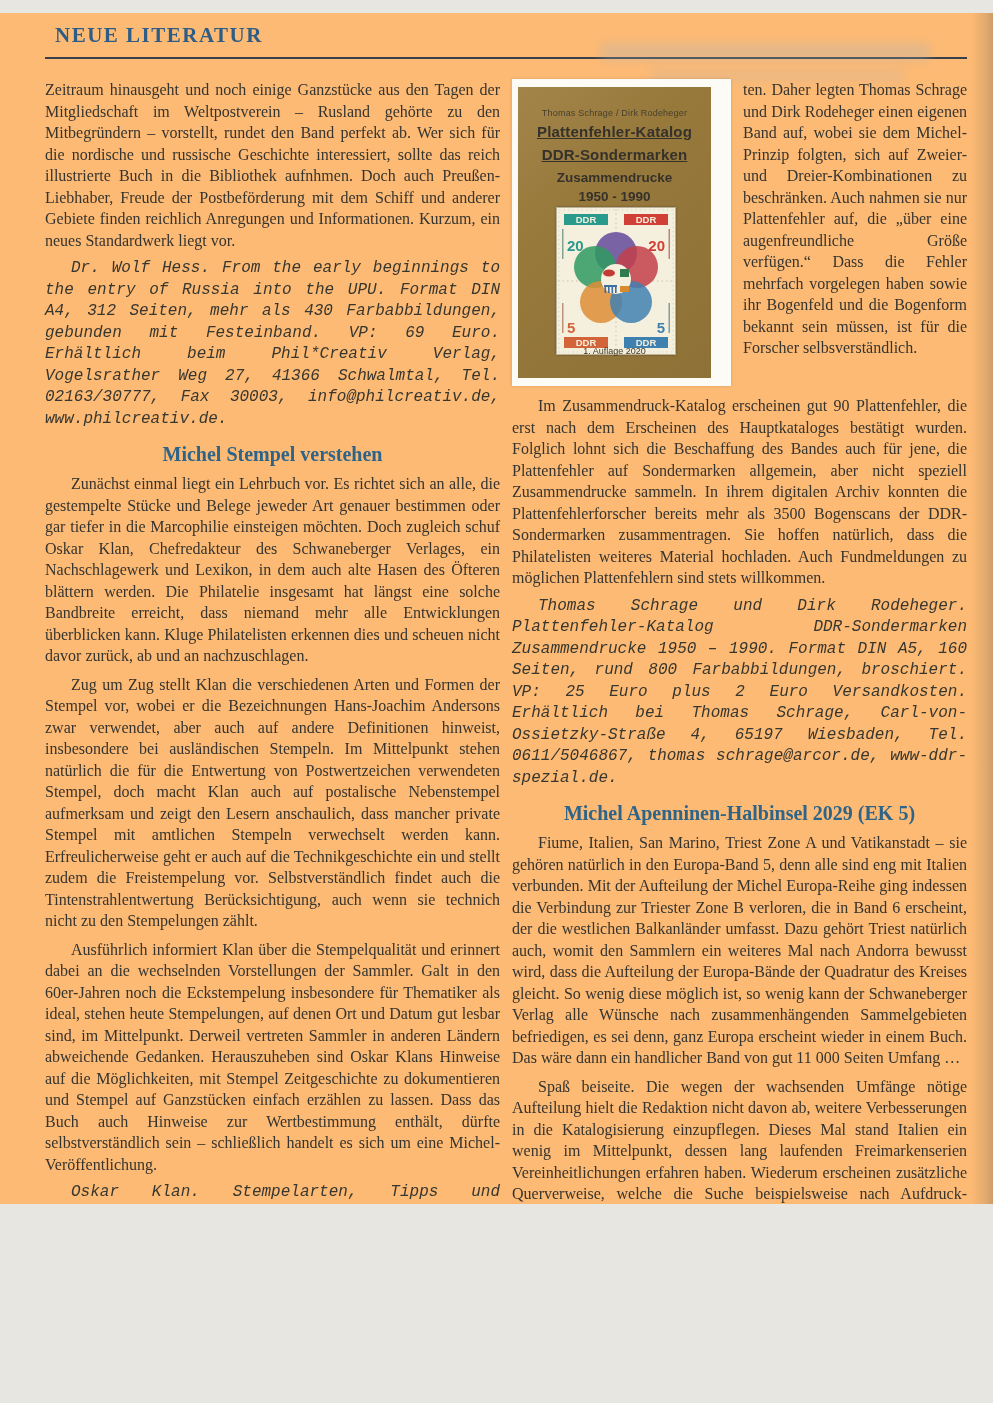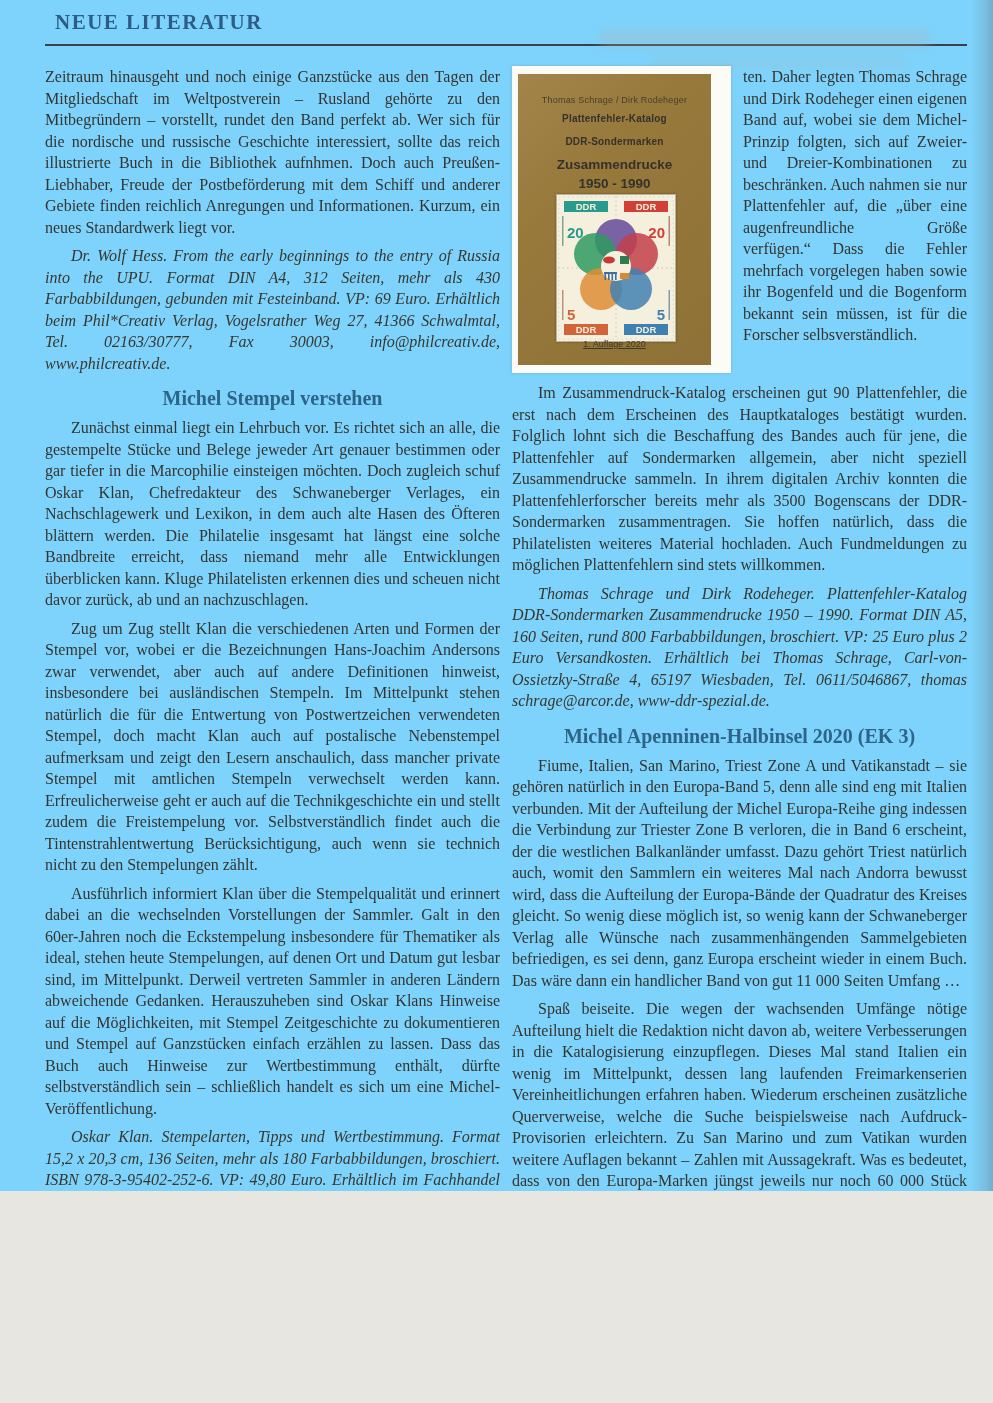--- a/index.html
+++ b/index.html
@@ -1,57 +1,57 @@
 <!DOCTYPE html>
 <html lang="de"><head>
 <meta charset="utf-8">
 <style>
   html,body{margin:0;padding:0;background:#e8e6e0;}
   .page{
-    position:relative;width:993px;height:1191px;margin:0 auto;
-    background:#7dd3fc;overflow:hidden;
+    position:relative;width:993px;height:1191px;margin:13px auto;
+    background:#fdba74;overflow:hidden;
     font-family:"Liberation Serif","DejaVu Serif",serif;color:#35342f;
   }
   
   .section-header{
     position:absolute;left:55px;top:10px;
     font-size:21px;font-weight:bold;letter-spacing:1.5px;color:#2d5c86;
   }
   .header-rule{position:absolute;left:45px;top:44px;width:922px;height:2px;background:#39404c;}
 
   
   .col{position:absolute;top:66px;width:455px;font-size:16px;line-height:21.5px;text-align:justify;hyphens:auto;}
   .col-left{left:45px;}
   .col-right{left:512px;}
   p{margin:0 0 7px 0;}
   p.indent{text-indent:26px;}
-  p.ref{font-style:italic;text-indent:26px;color:#38372f;}
+  p.ref{font-style:italic;text-indent:26px;color:#38372f;font-family:Liberation Mono, monospace;}
   p.block-end{text-align-last:justify;}
   h2{
     font-size:20px;line-height:24px;font-weight:bold;color:#2e6488;
     margin:12px 0 7px 0;text-align:center;
   }
 
   
   .top-row{display:flex;gap:12px;margin-bottom:9px;}
   .cover{
     flex:0 0 199px;height:293px;background:#fcfbf6;
     padding:8px 14px 6px 6px;box-shadow:0 0 3px rgba(0,0,0,.15);
   }
   .cover-gold{
     width:193px;height:291px;position:relative;text-align:center;
     background:linear-gradient(135deg,#a3854a 0%,#97793c 35%,#8e7136 100%);
     font-family:"Liberation Sans","DejaVu Sans",sans-serif;
   }
   .cover-authors{position:absolute;top:16px;width:100%;font-size:9px;color:#473f2d;letter-spacing:.2px;}
-  .cover-t1,.cover-t2{position:absolute;width:100%;font-size:10px;font-weight:bold;color:#35312b;letter-spacing:.2px;}
+  .cover-t1,.cover-t2{position:absolute;width:100%;font-size:15px;font-weight:bold;color:#35312b;letter-spacing:.2px;text-decoration:underline;}
   .cover-t3,.cover-t4{position:absolute;width:100%;font-size:13.5px;font-weight:bold;color:#35312b;text-align:center;}
   .cover-t1{top:34px;} .cover-t2{top:57px;} .cover-t3{top:80px;} .cover-t4{top:99px;}
   .stamp-block{position:absolute;left:38px;top:120px;box-shadow:0 0 2px rgba(40,30,10,.4);}
-  .cover-edition{position:absolute;bottom:10px;width:100%;font-size:9px;color:#3f3929;text-decoration:underline;}
+  .cover-edition{position:absolute;bottom:16px;width:100%;font-size:9px;color:#3f3929;}
   .narrow-col{flex:1;}
 
   
   .footer-rule{position:absolute;left:45px;top:1318px;width:922px;height:1px;background:#dad7cc;}
   .pageno-bar{position:absolute;left:47px;top:1322px;width:2px;height:40px;background:#8fa3b4;}
   .page-number{position:absolute;left:57px;top:1325px;font-size:14px;color:#47453e;}
   .footer-right{position:absolute;right:28px;top:1406px;font-size:17px;font-style:italic;color:#35393c;}
 
   
   .ghost1{position:absolute;left:600px;top:30px;width:330px;height:18px;background:rgba(173,179,183,.30);filter:blur(5px);border-radius:4px;}
@@ -145,21 +145,21 @@
 
           <div class="cover-edition">1. Auflage  2020</div>
         </div>
       </div>
 
       <p class="narrow-col">ten. Daher legten Thomas Schrage und Dirk Rodeheger einen eigenen Band auf, wobei sie dem Michel-Prinzip folgten, sich auf Zweier- und Dreier-Kombinationen zu beschränken. Auch nahmen sie nur Plattenfehler auf, die „über eine augenfreundliche Größe verfügen.“ Dass die Fehler mehrfach vorgelegen haben sowie ihr Bogenfeld und die Bogenform bekannt sein müssen, ist für die Forscher selbsverständlich.</p>
     </div>
 
     <p class="indent">Im Zusammendruck-Katalog erscheinen gut 90 Plattenfehler, die erst nach dem Erscheinen des Hauptkataloges bestätigt wurden. Folglich lohnt sich die Beschaffung des Bandes auch für jene, die Plattenfehler auf Sondermarken allgemein, aber nicht speziell Zusammendrucke sammeln. In ihrem digitalen Archiv konnten die Plattenfehlerforscher bereits mehr als 3500 Bogenscans der DDR-Sondermarken zusammentragen. Sie hoffen natürlich, dass die Philatelisten weiteres Material hochladen. Auch Fundmeldungen zu möglichen Plattenfehlern sind stets willkommen.</p>
     <p class="ref">Thomas Schrage und Dirk Rodeheger. Plattenfehler-Katalog DDR-Sondermarken Zusammendrucke 1950 – 1990. Format DIN A5, 160 Seiten, rund 800 Farbabbildungen, broschiert. VP: 25 Euro plus 2 Euro Versandkosten. Erhältlich bei Thomas Schrage, Carl-von-Ossietzky-Straße 4, 65197 Wiesbaden, Tel. 0611/5046867, thomas schrage@arcor.de, www-ddr-spezial.de.</p>
-    <h2>Michel Apenninen-Halbinsel 2020 (EK 3)</h2>
+    <h2>Michel Apenninen-Halbinsel 2029 (EK 5)</h2>
     <p class="indent">Fiume, Italien, San Marino, Triest Zone A und Vatikanstadt – sie gehören natürlich in den Europa-Band 5, denn alle sind eng mit Italien verbunden. Mit der Aufteilung der Michel Europa-Reihe ging indessen die Verbindung zur Triester Zone B verloren, die in Band 6 erscheint, der die westlichen Balkanländer umfasst. Dazu gehört Triest natürlich auch, womit den Sammlern ein weiteres Mal nach Andorra bewusst wird, dass die Aufteilung der Europa-Bände der Quadratur des Kreises gleicht. So wenig diese möglich ist, so wenig kann der Schwaneberger Verlag alle Wünsche nach zusammenhängenden Sammelgebieten befriedigen, es sei denn, ganz Europa erscheint wieder in einem Buch. Das wäre dann ein handlicher Band von gut 11 000 Seiten Umfang …</p>
     <p class="indent">Spaß beiseite. Die wegen der wachsenden Umfänge nötige Aufteilung hielt die Redaktion nicht davon ab, weitere Verbesserungen in die Katalogisierung einzupflegen. Dieses Mal stand Italien ein wenig im Mittelpunkt, dessen lang laufenden Freimarkenserien Vereinheitlichungen erfahren haben. Wiederum erscheinen zusätzliche Querverweise, welche die Suche beispielsweise nach Aufdruck-Provisorien erleichtern. Zu San Marino und zum Vatikan wurden weitere Auflagen bekannt – Zahlen mit Aussagekraft. Was es bedeutet, dass von den Europa-Marken jüngst jeweils nur noch 60 000 Stück verkauft wurden, kann wohl ein jeder selbst einschätzen.</p>
     <p class="ref block-end">Format 15,5 x 23 cm, 640 Seiten plus Vor- und Nachsatz, mehr als 7000 Farbabbildungen, gebunden mit Festeinband. ISBN 978-3-</p>
   </div>
 
   <div class="footer-rule"></div>
   <div class="pageno-bar"></div>
   <div class="page-number">54</div>
   <div class="footer-right">philatelie 518 | August 2020</div>
 

